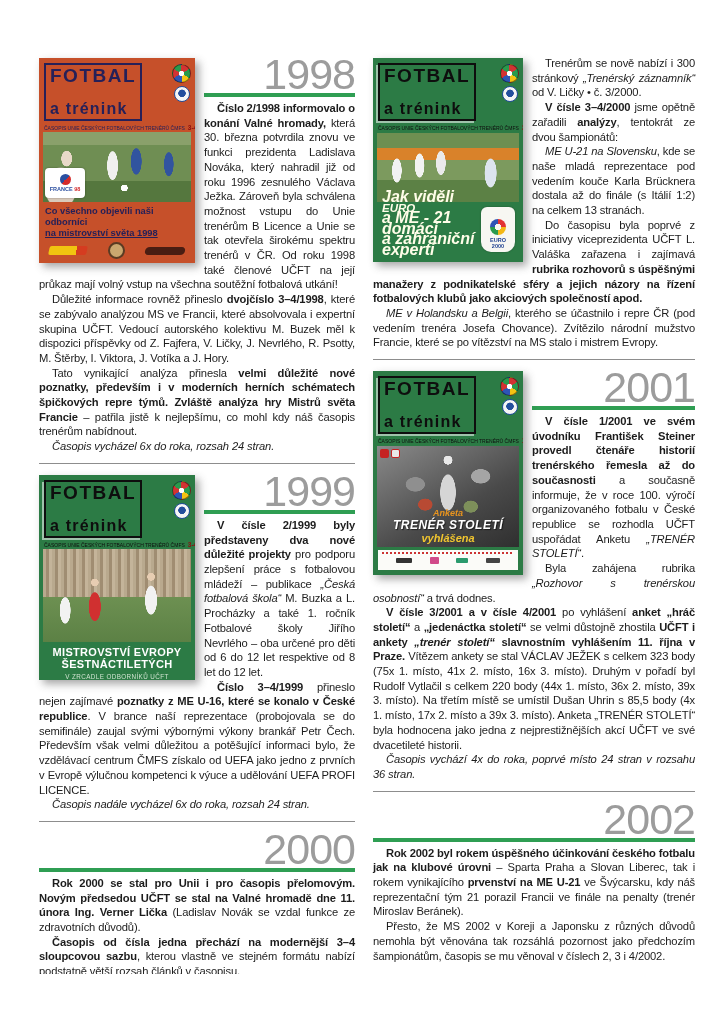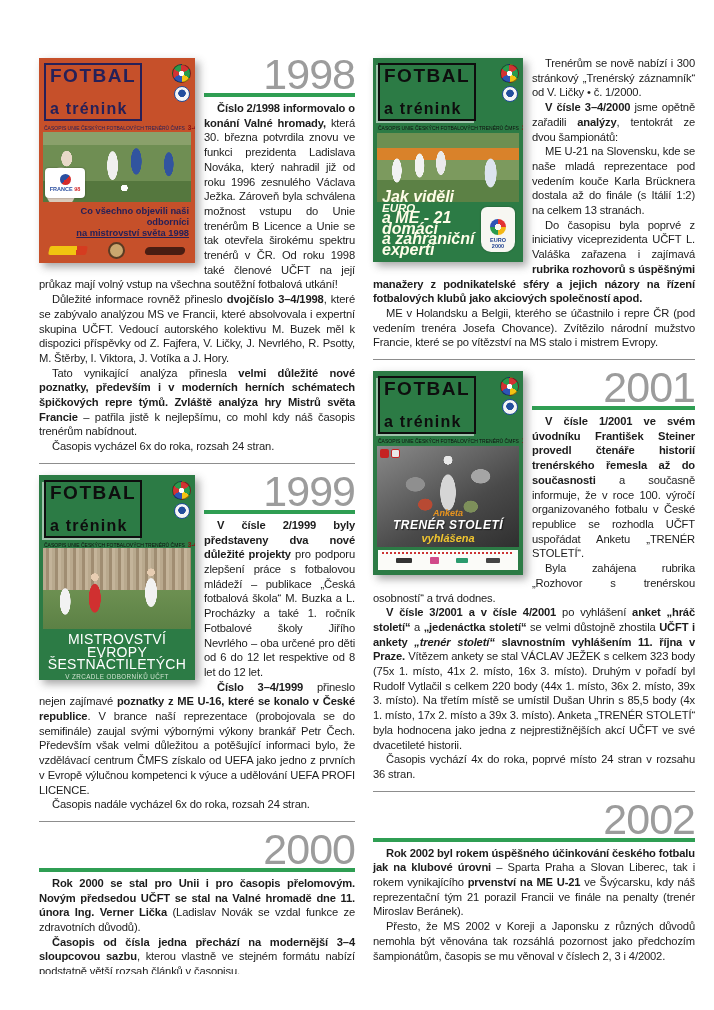--- a/index.html
+++ b/index.html
@@ -5,21 +5,21 @@
   html,body{margin:0;padding:0;background:#fff}
   .page{width:714px;height:974px;background:#fff;overflow:hidden;position:relative;
         font-family:"Liberation Sans","DejaVu Sans",sans-serif;color:#1c1c1c}
   .cols{display:flex;padding:56px 0 0 39px;gap:18px}
   .col{width:316px}
   .colr{width:322px}
 
   
   .para{margin:0;text-indent:13px;text-align:justify;font-size:11.2px;line-height:14.7px;letter-spacing:-0.15px}
   .b{font-weight:bold}
-  .i{}
+  .i{font-style:italic}
   .bi{font-weight:bold;font-style:italic}
 
   
   .yearhead{overflow:hidden;border-bottom:4px solid #2f9e53;text-align:right;margin-bottom:4px}
   .year{font-size:43px;line-height:37px;color:#9c9c9c;letter-spacing:-1px;font-weight:400;display:inline-block}
   .sep{border:0;border-top:1px solid #8d8d8d;margin:9px 0;clear:both}
   .sec{overflow:visible}
 
   
   .cover{float:left;margin:2px 9px 5px 0;box-shadow:4px 4px 8px rgba(60,60,60,.45);display:flex;flex-direction:column;box-sizing:border-box}
@@ -53,38 +53,38 @@
     radial-gradient(9px 24px at 47% 48%, #f0f0ee 58%, transparent 62%),
     radial-gradient(9px 22px at 63% 42%, #31549f 58%, transparent 62%),
     radial-gradient(8px 20px at 85% 46%, #31549f 58%, transparent 62%),
     radial-gradient(5px 5px at 55% 80%, #fff 65%, transparent 70%),
     linear-gradient(180deg,#8aa06b 0 18%,#6f8e53 18% 70%,#55773e 70%)}
   .badge-fr{position:absolute;left:2px;bottom:4px;width:40px;height:30px;background:#fff;border-radius:4px;
     display:flex;flex-direction:column;align-items:center;justify-content:center;gap:1px;box-shadow:0 0 2px rgba(0,0,0,.4)}
   .badge-ball{width:11px;height:11px;border-radius:50%;background:linear-gradient(135deg,#2b4fa0 50%,#d42b2b 50%)}
   .badge-fr .t1{font-size:5.5px;font-weight:bold;color:#2b4fa0;line-height:6px}
   .badge-fr .t1 .r{color:#d42b2b}
-  .cap98{margin:4px 6px 2px;text-align:right;font-size:9.3px;font-weight:bold;color:#262058;line-height:11px}
+  .cap98{margin:4px 6px 2px;text-align:left;font-size:9.3px;font-weight:bold;color:#262058;line-height:11px}
   .cap98 .u{text-decoration:underline}
   .spon98{height:20px;margin:1px 10px 4px;display:flex;align-items:center;justify-content:space-between}
   .sp-a{width:38px;height:9px;background:linear-gradient(90deg,#f1c410 72%,#d53c20 72%);transform:skewX(-12deg);border-radius:2px;display:block}
   .sp-b{width:13px;height:13px;border-radius:50%;border:2px solid #5a3b23;background:#caa76f;display:block}
   .sp-c{width:40px;height:8px;background:#4a1d12;border-radius:4px;transform:skewX(-14deg);display:block}
 
   
   .photo99{height:110px;background:
     radial-gradient(10px 24px at 35% 62%, #d03030 58%, transparent 62%),
     radial-gradient(6px 6px at 35% 36%, #e7cdb2 62%, transparent 66%),
     radial-gradient(9px 22px at 15% 66%, #f2f2f2 58%, transparent 62%),
     radial-gradient(10px 24px at 73% 55%, #f2f2f2 58%, transparent 62%),
     radial-gradient(6px 6px at 73% 30%, #e7cdb2 62%, transparent 66%),
     repeating-linear-gradient(90deg,#b9a98e 0 3px,#a08d72 3px 6px,#c4b49a 6px 9px) 0 0/100% 52% no-repeat,
     linear-gradient(180deg,#7fa05f 0,#5c8145 100%)}
   .cap99{text-align:center;color:#fff;padding:4px 2px 0}
-  .cap99 .l1{font-size:14px;font-weight:normal;line-height:12.5px;letter-spacing:.3px}
+  .cap99 .l1{font-size:11px;font-weight:bold;line-height:12.5px;letter-spacing:.3px}
   .cap99 .l3{font-size:6.3px;margin-top:2px;color:#cfe3cf;letter-spacing:.4px}
 
   
   .photo2000{flex:1;margin:1px 4px 4px;position:relative;background:
     radial-gradient(8px 20px at 30% 26%, #f2f2f2 58%, transparent 62%),
     radial-gradient(8px 20px at 45% 24%, #eaeaea 58%, transparent 62%),
     radial-gradient(8px 20px at 14% 30%, #f2f2f2 58%, transparent 62%),
     radial-gradient(10px 24px at 80% 32%, #dde4ee 58%, transparent 62%),
     linear-gradient(180deg,#6e8f51 0 12%,#d9822a 12% 22%,#7c9a5e 22% 38%,#5c8145 38% 55%,#2c7b45 55%)}
   .ov2000{position:absolute;left:5px;bottom:3px;font-style:italic;font-weight:bold;color:#fffde8;line-height:10.5px}
@@ -242,21 +242,21 @@
               <div class="j1">domácí</div>
               <div class="j1">a zahraniční</div>
               <div class="j1">experti</div>
             </div>
             <div class="euro-logo">
               <span class="euro-dots"></span>
               <span class="euro-txt"><span>EURO</span><br><span>2000</span></span>
             </div>
           </div>
         </div>
-        <p class="para"><span>Trenérům se nově nabízí i 300 stránkový </span><span class="i">„Trenérský záznamník“</span><span> od V. Ličky • č. 1/2000.</span></p>
+        <p class="para"><span>Trenérům se nově nabízí i 300 stránkový </span><span class="i">„Trenérský záznamník“</span><span> od V. Ličky • č. 3/2000.</span></p>
         <p class="para"><span class="b">V čísle 3–4/2000</span><span> jsme opětně zařadili </span><span class="b">analýzy</span><span>, tentokrát ze dvou šampionátů:</span></p>
         <p class="para"><span class="i">ME U-21 na Slovensku</span><span>, kde se naše mladá reprezentace pod vedením kouče Karla Brücknera dostala až do finále (s Itálií 1:2) na celkem 13 stranách.</span></p>
         <p class="para"><span>Do časopisu byla poprvé z iniciativy viceprezidenta UČFT L. Valáška zařazena i zajímavá </span><span class="b">rubrika rozhovorů s úspěšnými manažery z podnikatelské sféry a jejich názory na řízení fotbalových klubů jako akciových společností apod.</span></p>
         <p class="para"><span class="i">ME v Holandsku a Belgii</span><span>, kterého se účastnilo i repre ČR (pod vedením trenéra Josefa Chovance). Zvítězilo národní mužstvo Francie, které se po vítězství na MS stalo i mistrem Evropy.</span></p>
       </section>
 
       <hr class="sep">
 
       <section class="sec">
         <div class="cover cov-r cgreen">

